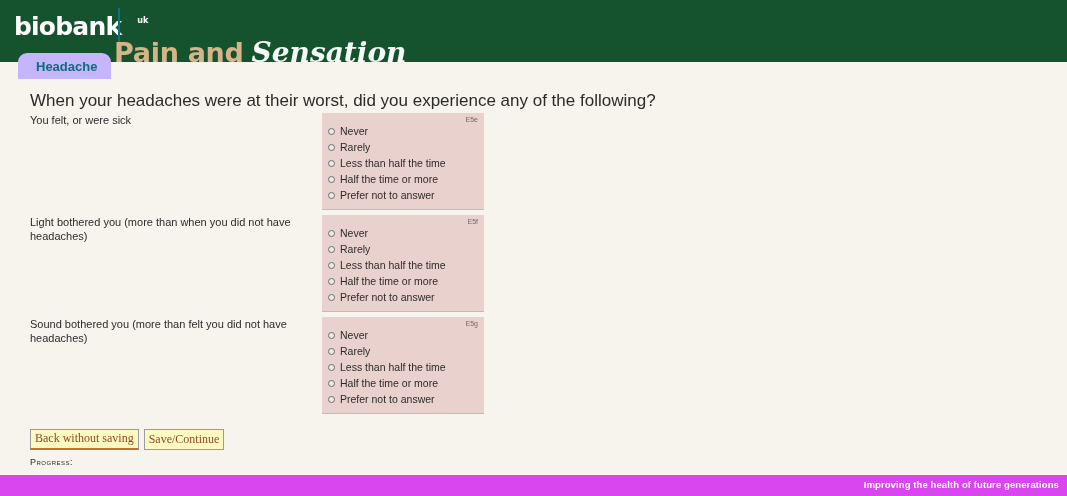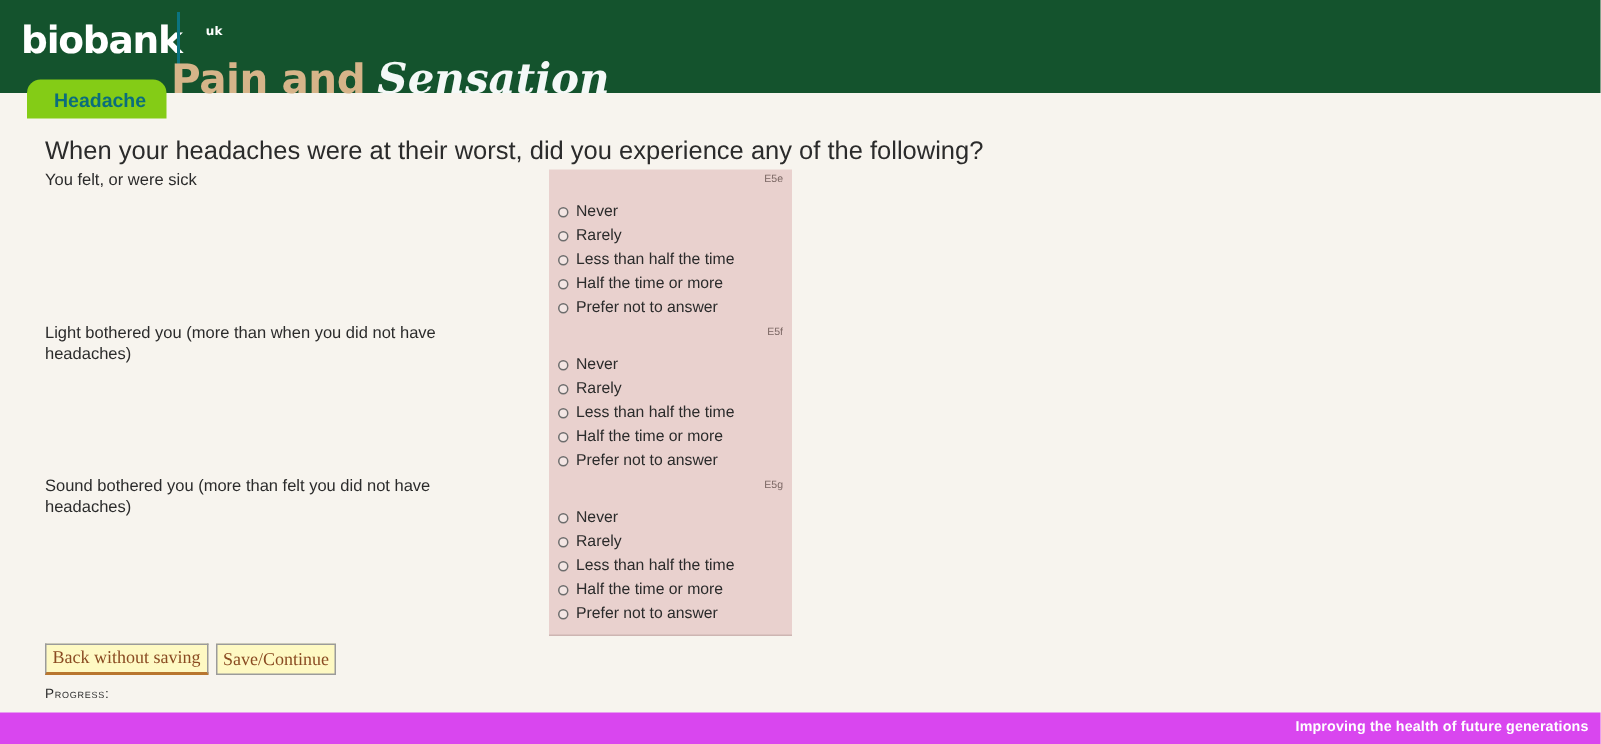--- a/index.html
+++ b/index.html
@@ -71,21 +71,21 @@
     font-weight: bold;
     font-size: 28px;
     color: #f4f8f7;
     margin-left: 8px;
   }
   #tab-headache {
     position: absolute;
     left: 18px; top: 53px;
     height: 26px;
     padding: 0 14px 0 18px;
-    background: #84cc16;
+    background: #c4b5fd;
     border-top-left-radius: 9px;
     border-top-right-radius: 9px;
     display: flex;
     align-items: center;
     z-index: 5;
   }
   #tab-headache-label {
     font-family: "Liberation Sans", sans-serif;
     font-weight: bold;
     font-size: 13px;
@@ -123,22 +123,21 @@
     line-height: 14px;
     color: #2b2b2b;
   }
   .answer-block {
     position: absolute;
     left: 322px;
     top: 0;
     width: 162px;
     background: #e9d1ce;
     border-bottom: 1px solid #cdb5b2;
-    padding: 20px 0 6px 0;
-    margin-left: 44px;
+    padding: 10px 0 6px 0;
   }
   .answer-code {
     position: absolute;
     right: 6px;
     top: 3px;
     font-size: 7px;
     color: #7a6663;
     font-family: "Liberation Sans", sans-serif;
   }
   .option-row {

